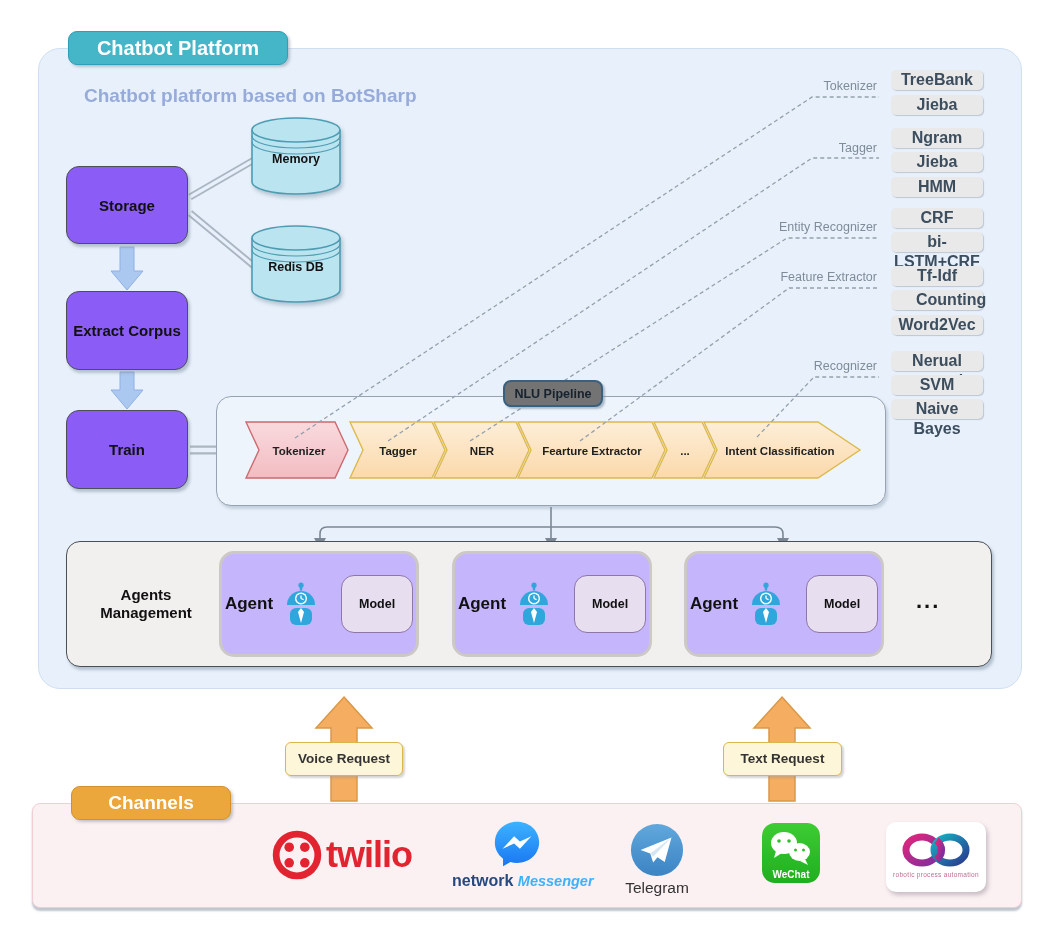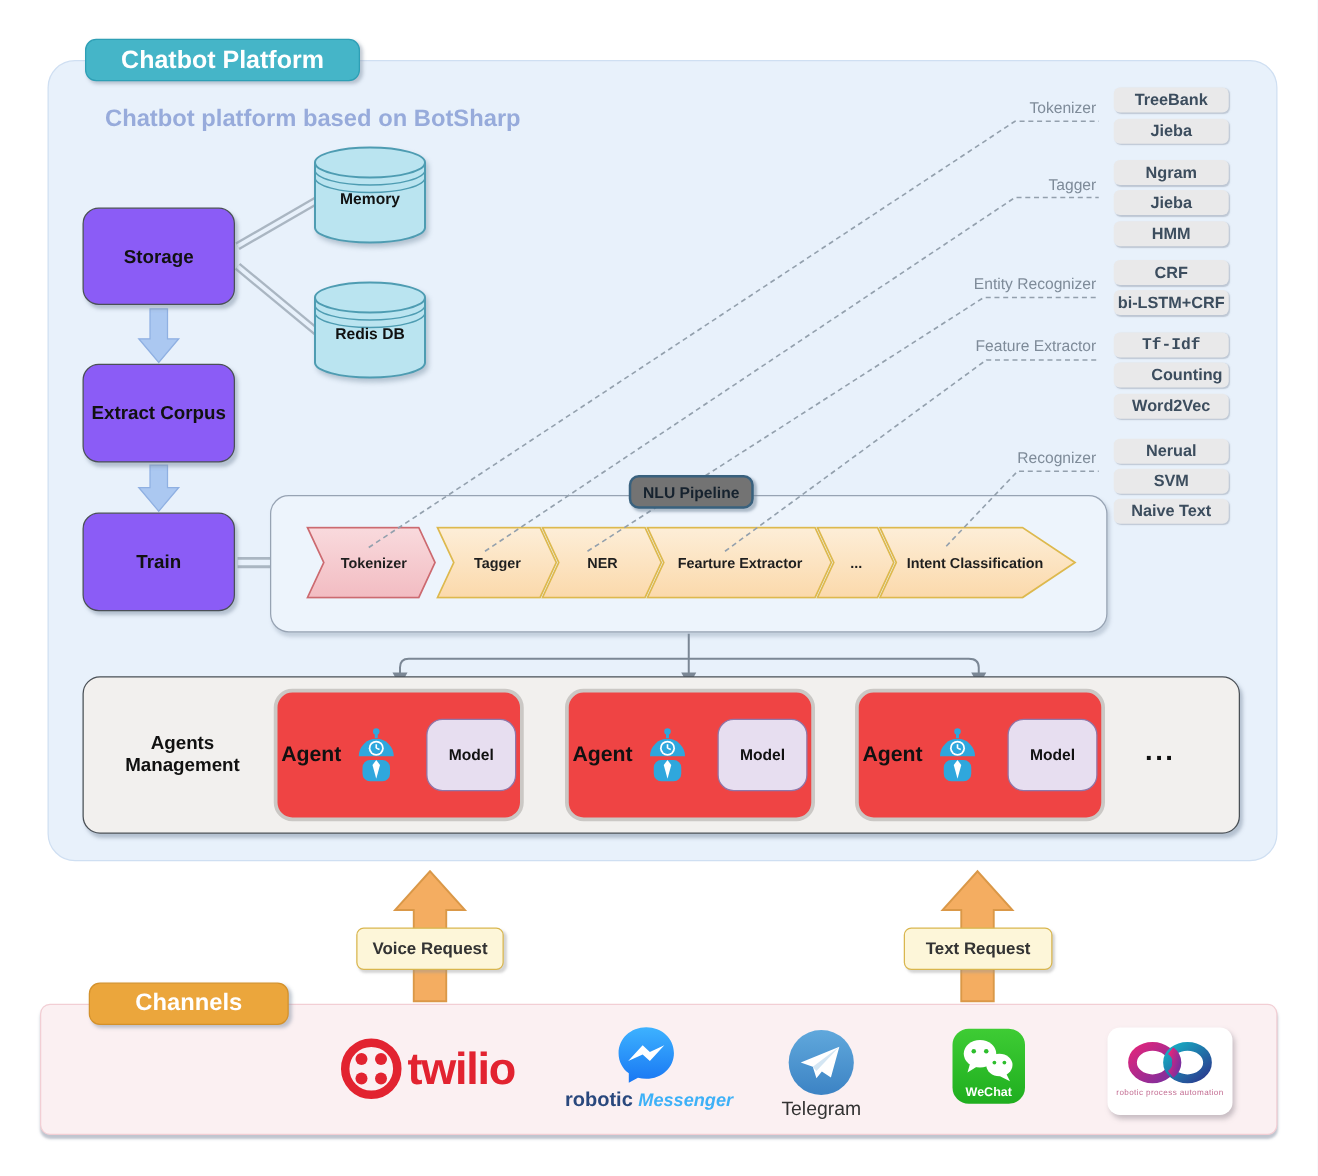--- a/index.html
+++ b/index.html
@@ -34,32 +34,32 @@
   .nlu-box { left:216px; top:396px; width:670px; height:110px; background:#edf4fc;
     border:1.6px solid #97a3b3; border-radius:15px; z-index:2; box-shadow:2px 3px 3px rgba(130,145,165,.35); }
   .nlu-label { left:503px; top:380px; width:100px; height:27px; background:#737373;
     border:2px solid #39617e; border-radius:8px; line-height:24px; text-align:center;
     font-weight:bold; font-size:12.5px; color:#16222e; z-index:6; box-shadow:2px 2px 2px rgba(110,130,150,.5); }
 
   .agents-box { left:66px; top:541px; width:926px; height:126px; background:#f2f0ee;
     border:1.6px solid #4a5056; border-radius:14px; z-index:2; box-shadow:2px 3px 3px rgba(130,145,165,.5); }
   .agents-title { left:76px; top:586px; width:140px; text-align:center; font-weight:bold;
     font-size:15px; color:#111; z-index:3; line-height:18px; }
-  .agent-card { top:551px; width:200px; height:106px; background:#ef4444; border:3px solid #cbc8c5;
+  .agent-card { top:551px; width:200px; height:106px; background:#c4b5fd; border:3px solid #cbc8c5;
     border-radius:15px; z-index:3; display:flex; align-items:center; justify-content:center; gap:10px; }
   .agent-word { font-weight:bold; font-size:17px; color:#111; }
   .model-chip { width:72px; height:58px; background:#e7def0; border:1.6px solid #8f76a8; border-radius:13px;
     display:flex; align-items:center; justify-content:center; font-weight:bold; font-size:12.5px; color:#111;
     margin-left:12px; }
   .more-dots { left:916px; top:588px; font-weight:bold; font-size:22px; color:#111; z-index:3; letter-spacing:2px; }
 
   
   .comp-label { width:150px; text-align:right; font-size:12.5px; color:#7e8b99; z-index:5; }
   .pill { left:891px; width:92px; height:20px; background:#e9e9ea; border-radius:5px;
-    text-align:center; line-height:20px; font-weight:bold; font-size:13px; color:#3c4d5e; z-index:5;
+    text-align:center; line-height:20px; font-weight:bold; font-size:16px; color:#3c4d5e; z-index:5;
     box-shadow:1px 1px 1px rgba(160,170,185,.6); }
 
   .req-box { top:742px; height:34px; background:#fdf6d9; border:1.6px solid #d9b64e; border-radius:6px;
     text-align:center; line-height:31px; font-weight:bold; font-size:13.5px; color:#333; z-index:6;
     box-shadow:2px 2px 2px rgba(150,150,150,.4); }
 
   
   .twilio-wrap { left:272px; top:830px; display:flex; align-items:center; gap:4px; z-index:3; }
   .twilio-word { font-weight:bold; font-size:36px; color:#e22330; letter-spacing:-1px; }
   .fb-wrap { left:452px; top:818px; width:130px; text-align:center; z-index:3; }
@@ -185,26 +185,26 @@
   <div class="abs comp-label" style="left:727px; top:270px;">Feature Extractor</div>
   <div class="abs comp-label" style="left:727px; top:359px;">Recognizer</div>
 
   <div class="abs pill" style="top:70px;">TreeBank</div>
   <div class="abs pill" style="top:95px;">Jieba</div>
   <div class="abs pill" style="top:128px;">Ngram</div>
   <div class="abs pill" style="top:152px;">Jieba</div>
   <div class="abs pill" style="top:177px;">HMM</div>
   <div class="abs pill" style="top:208px;">CRF</div>
   <div class="abs pill" style="top:232px;">bi-LSTM+CRF</div>
-  <div class="abs pill" style="top:266px;font-family:Liberation Mono, monospace;">Tf-Idf</div>
+  <div class="abs pill" style="top:266px;">Tf-Idf</div>
   <div class="abs pill" style="top:290px;padding-left:25px;">Counting</div>
   <div class="abs pill" style="top:315px;">Word2Vec</div>
   <div class="abs pill" style="top:351px;">Nerual network</div>
   <div class="abs pill" style="top:375px;">SVM</div>
-  <div class="abs pill" style="top:399px;">Naive Text</div>
+  <div class="abs pill" style="top:399px;">Naive Bayes</div>
 
   <div class="abs agents-box"></div>
   <div class="abs agents-title">Agents Management</div>
 
   <div class="abs agent-card" style="left:219px;">
     <span class="agent-word">Agent</span>
     <svg width="36" height="44" viewBox="0 0 36 44">
       <circle cx="18" cy="3.2" r="2.6" fill="#2fa7dd"></circle>
         <rect x="16.8" y="4.5" width="2.4" height="4" fill="#2fa7dd"></rect>
       <path d="M4,23 a14,14 0 0 1 28,0 Z" fill="#2fa7dd"></path>
@@ -270,21 +270,21 @@
       <defs>
           <linearGradient id="gMsg" x1="0" y1="0" x2="0" y2="1">
         <stop offset="0" stop-color="#3db2ff"></stop>
             <stop offset="1" stop-color="#1977f3"></stop>
           </linearGradient>
         </defs>
       <path d="M27,4 C14,4 4,13.5 4,25.5 c0,6.8 3.2,12.8 8.5,16.7 V50 l7.6,-4.2 c2.2,0.6 4.5,1 6.9,1 13,0 23,-9.5 23,-21.5 S40,4 27,4 Z" fill="url(#gMsg)"></path>
       <polygon points="12,32 24,19 30,24.5 42,19 30,32 24,26.5" fill="#ffffff"></polygon>
     </svg>
     <div class="fb-line">
-      <span class="fb-bold">robotic</span>
+      <span class="fb-bold">network</span>
       <span class="fb-light">Messenger</span>
     </div>
   </div>
 
   <div class="abs tg-wrap">
     <svg width="56" height="56" viewBox="0 0 58 58" style="margin:0 auto;">
       <defs>
           <linearGradient id="gTg" x1="0" y1="0" x2="0" y2="1">
         <stop offset="0" stop-color="#60a8dc"></stop>
             <stop offset="1" stop-color="#3c83c4"></stop>

